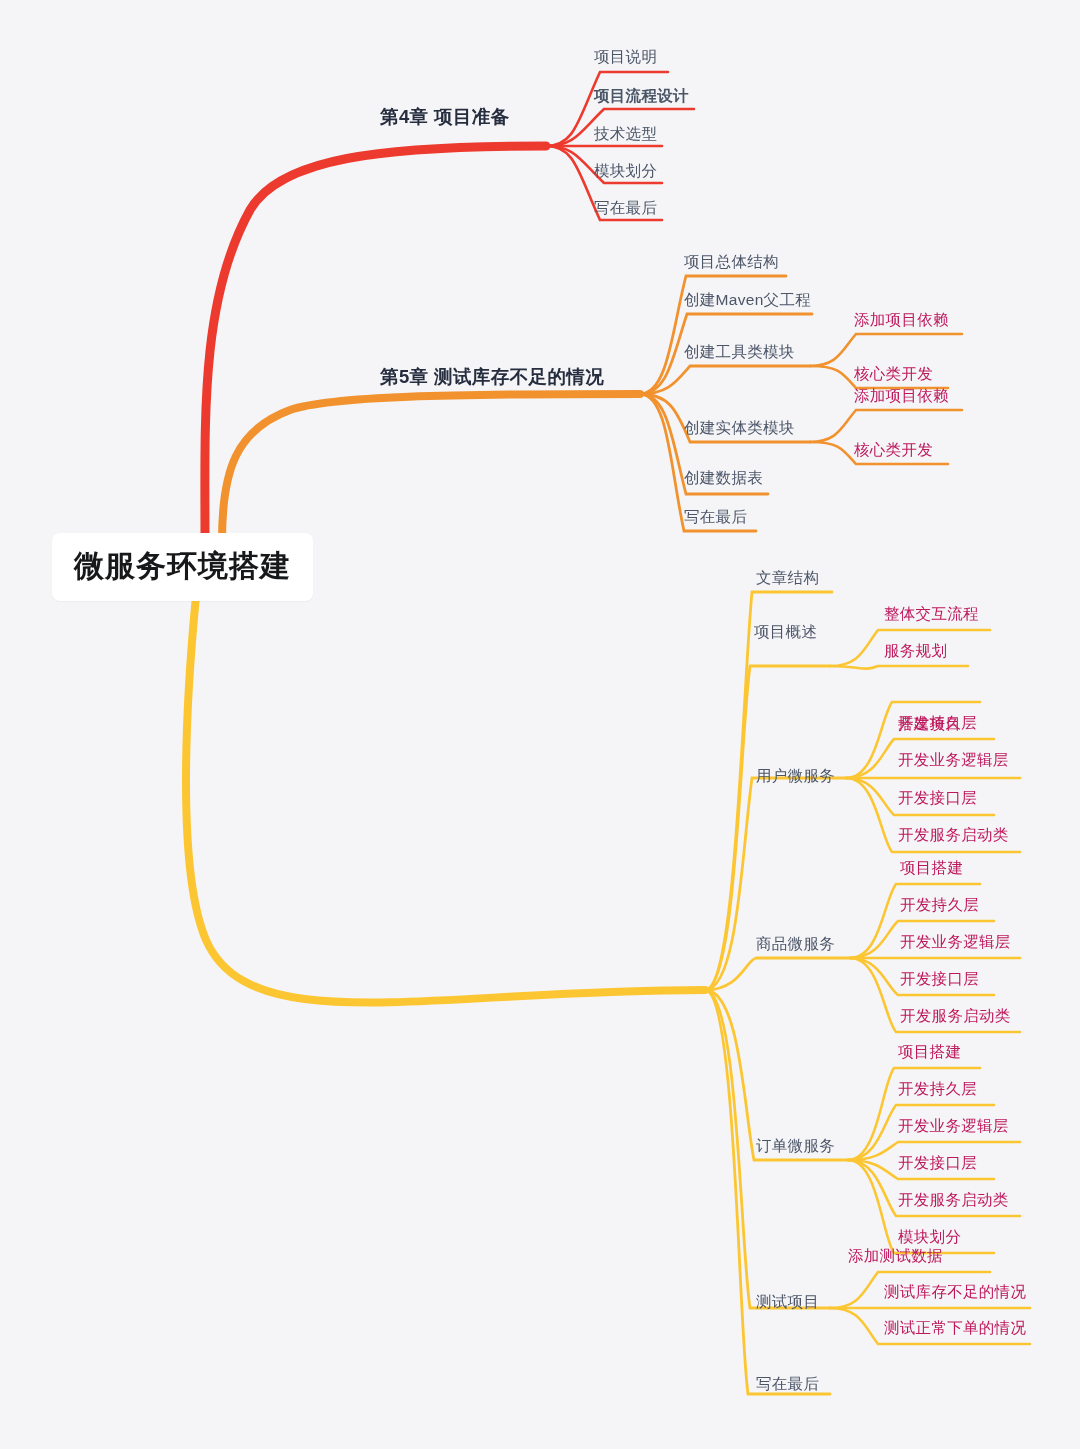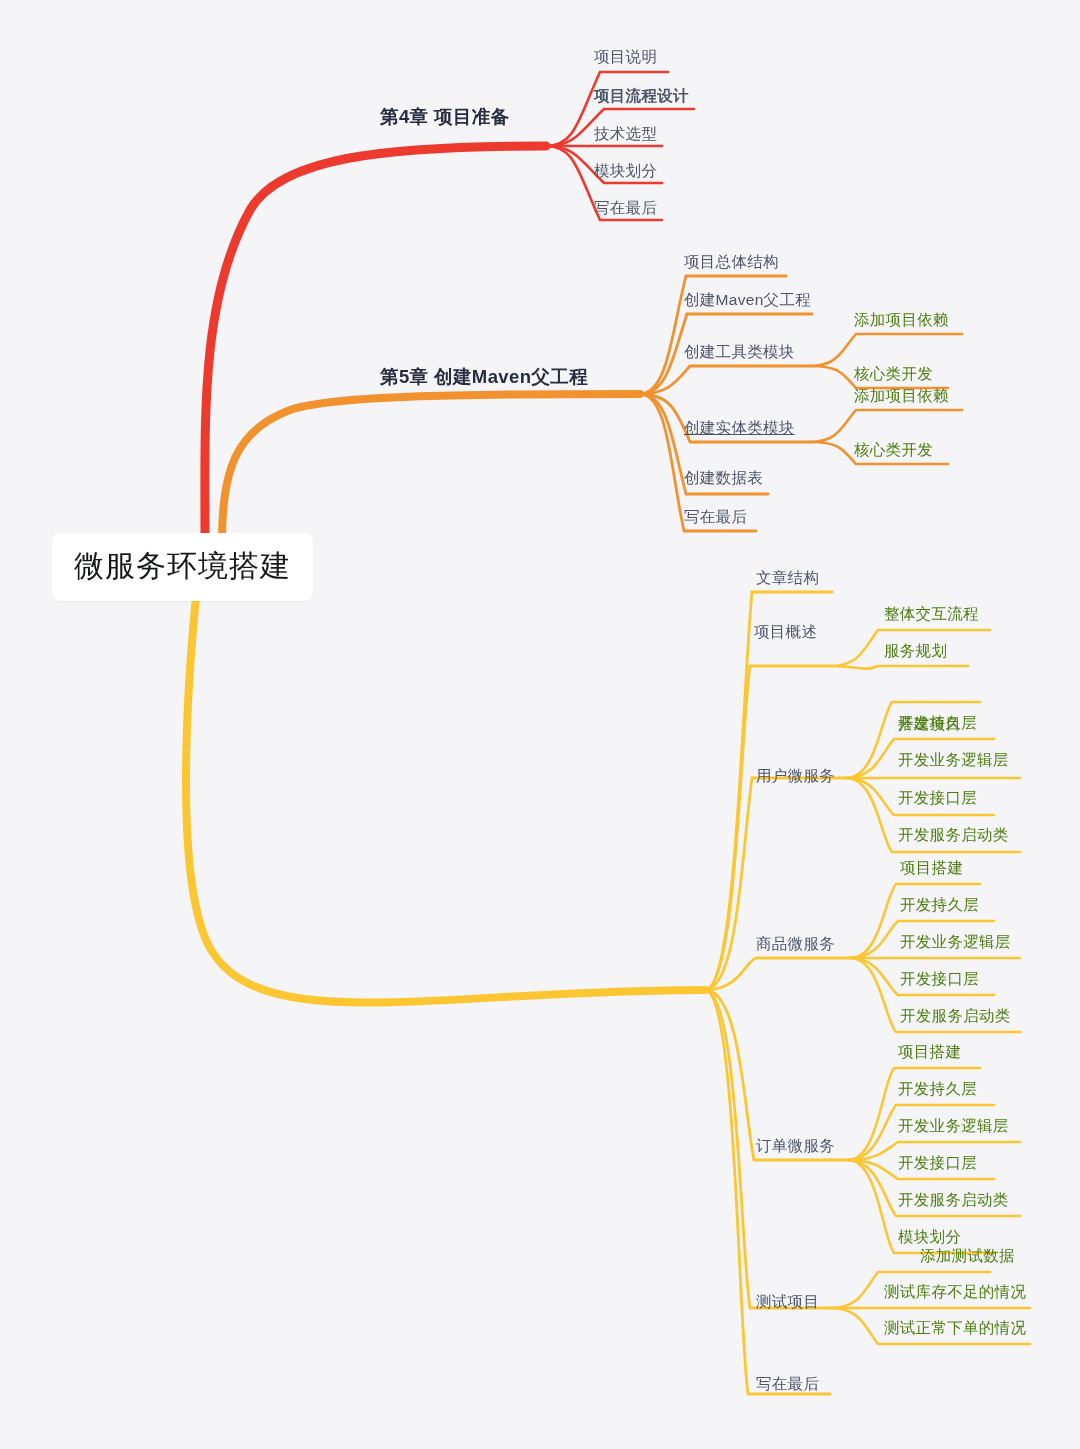--- a/index.html
+++ b/index.html
@@ -32,21 +32,21 @@
   .node {
     position: absolute;
     white-space: nowrap;
     line-height: 1.25;
   }
   .root-node {
     background: #ffffff;
     border-radius: 8px;
     padding: 14px 22px 16px 22px;
     font-size: 30px;
-    font-weight: normal;
+    font-weight: bold;
     color: #17181a;
     letter-spacing: 1px;
     box-shadow: 0 1px 2px rgba(0,0,0,0.04);
   }
   .chapter-node {
     font-size: 18.5px;
     font-weight: bold;
     color: #252d3e;
     letter-spacing: 0.4px;
   }
@@ -55,21 +55,21 @@
     width: 255px;
     text-align: left;
   }
   .leaf-node {
     font-size: 15.5px;
     color: #4b5568;
     letter-spacing: 0.3px;
   }
   .sub-node {
     font-size: 15.5px;
-    color: #4d7c0f;
+    color: #be185d;
     letter-spacing: 0.3px;
   }
 </style>
 </head>
 <body>
 
 <div id="mindmap-root">
 
   <svg class="links" viewBox="0 0 1080 1449" xmlns="http://www.w3.org/2000/svg">
 
@@ -142,26 +142,26 @@
   <div class="node root-node" style="left:52px; top:533px;">微服务环境搭建</div>
 
   <div class="node chapter-node" style="left:380px; top:105px;">第4章 项目准备</div>
 
   <div class="node leaf-node" style="left:594px; top:47px;">项目说明</div>
   <div class="node leaf-node" style="left:594px; top:86px;font-weight:bold;">项目流程设计</div>
   <div class="node leaf-node" style="left:594px; top:124px;">技术选型</div>
   <div class="node leaf-node" style="left:594px; top:161px;">模块划分</div>
   <div class="node leaf-node" style="left:594px; top:198px;">写在最后</div>
 
-  <div class="node chapter-node" style="left:380px; top:365px;">第5章 创建Maven父工程</div>
+  <div class="node chapter-node" style="left:380px; top:365px;">第5章 测试库存不足的情况</div>
 
   <div class="node leaf-node" style="left:684px; top:252px;">项目总体结构</div>
   <div class="node leaf-node" style="left:684px; top:290px;">创建Maven父工程</div>
   <div class="node leaf-node" style="left:684px; top:342px;">创建工具类模块</div>
-  <div class="node leaf-node" style="left:684px; top:418px;text-decoration:underline;">创建实体类模块</div>
+  <div class="node leaf-node" style="left:684px; top:418px;">创建实体类模块</div>
   <div class="node leaf-node" style="left:684px; top:470px;font-family:Liberation Mono, monospace;">创建数据表</div>
   <div class="node leaf-node" style="left:684px; top:507px;">写在最后</div>
 
   <div class="node sub-node" style="left:854px; top:310px;">添加项目依赖</div>
   <div class="node sub-node" style="left:854px; top:364px;">核心类开发</div>
   <div class="node sub-node" style="left:854px; top:386px;">添加项目依赖</div>
   <div class="node sub-node" style="left:854px; top:440px;">核心类开发</div>
 
 
   <div class="node leaf-node" style="left:756px; top:568px;">文章结构</div>
@@ -187,17 +187,17 @@
   <div class="node sub-node" style="left:900px; top:969px;">开发接口层</div>
   <div class="node sub-node" style="left:900px; top:1006px;">开发服务启动类</div>
 
   <div class="node sub-node" style="left:898px; top:1042px;">项目搭建</div>
   <div class="node sub-node" style="left:898px; top:1079px;">开发持久层</div>
   <div class="node sub-node" style="left:898px; top:1116px;">开发业务逻辑层</div>
   <div class="node sub-node" style="left:898px; top:1153px;">开发接口层</div>
   <div class="node sub-node" style="left:898px; top:1190px;">开发服务启动类</div>
   <div class="node sub-node" style="left:898px; top:1227px;">模块划分</div>
 
-  <div class="node sub-node" style="left:920px; top:1246px;">添加测试数据</div>
+  <div class="node sub-node" style="left:848px; top:1246px;">添加测试数据</div>
   <div class="node sub-node" style="left:884px; top:1282px;">测试库存不足的情况</div>
   <div class="node sub-node" style="left:884px; top:1318px;">测试正常下单的情况</div>
 
 </div>
 
 </body></html>

